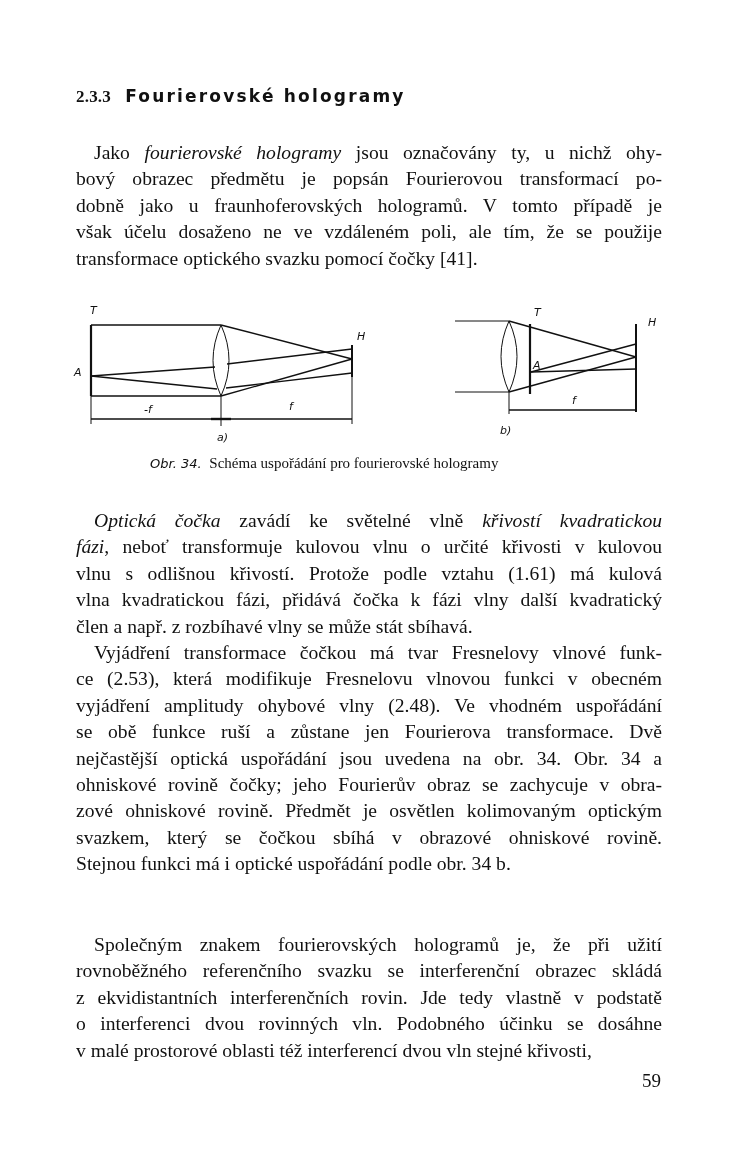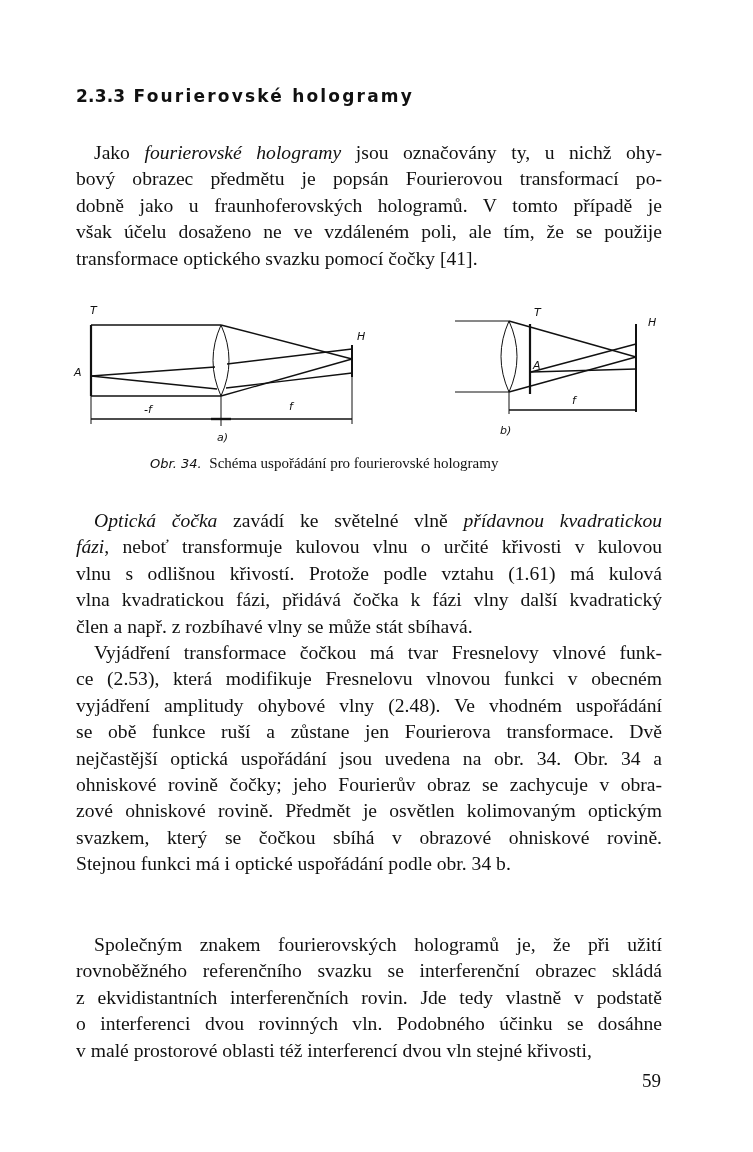--- a/index.html
+++ b/index.html
@@ -3,21 +3,21 @@
   <meta charset="utf-8">
   <style>
     html, body { margin: 0; padding: 0; background: #ffffff; }
     body { width: 753px; height: 1152px; position: relative; overflow: hidden; color: #111; }
     .page { position: absolute; left: 0; top: 0; width: 753px; height: 1152px; }
     .heading {
       position: absolute; left: 76px; top: 86px;
       font-family: "DejaVu Sans", sans-serif; font-weight: bold; font-size: 17px;
       letter-spacing: 2.2px; color: #111;
     }
-    .heading .num { letter-spacing: 0.2px; margin-right: 0; }
+    .heading .num { letter-spacing: 0.2px; margin-right: 6px; font-family: Liberation Serif, serif; }
     .para {
       position: absolute; left: 76px; width: 586px;
       font-family: "Liberation Serif", serif; font-size: 19.6px; line-height: 26.4px;
       text-align: justify; color: #111;
     }
     .para .line { display: block; text-align: justify; text-align-last: justify; white-space: nowrap; }
     .para .line.last { text-align-last: left; }
     .para .indent { padding-left: 18px; }
     .it { font-style: italic; }
     .figure { position: absolute; left: 60px; top: 296px; width: 640px; height: 150px; }
@@ -111,21 +111,21 @@
       <text class="diag-label" x="440" y="138">b)</text>
     </svg>
   </div>
 
   <div class="caption">
     <span class="cap-label">Obr. 34.</span>
     <span>Schéma uspořádání pro fourierovské hologramy</span>
   </div>
 
   <div class="para" id="p2" style="top:508px;">
-      <span class="line indent"><span class="it">Optická čočka</span> zavádí ke světelné vlně <span class="it">přídavnou kvadratickou</span></span>
+      <span class="line indent"><span class="it">Optická čočka</span> zavádí ke světelné vlně <span class="it">křivostí kvadratickou</span></span>
       <span class="line"><span class="it">fázi</span>, neboť transformuje kulovou vlnu o určité křivosti v kulovou</span>
       <span class="line">vlnu s odlišnou křivostí. Protože podle vztahu (1.61) má kulová</span>
       <span class="line">vlna kvadratickou fázi, přidává čočka k fázi vlny další kvadratický</span>
       <span class="line last">člen a např. z rozbíhavé vlny se může stát sbíhavá.</span>
     </div>
   <div class="para" id="p3" style="top:640px;">
       <span class="line indent">Vyjádření transformace čočkou má tvar Fresnelovy vlnové funk-</span>
       <span class="line">ce (2.53), která modifikuje Fresnelovu vlnovou funkci v obecném</span>
       <span class="line">vyjádření amplitudy ohybové vlny (2.48). Ve vhodném uspořádání</span>
       <span class="line">se obě funkce ruší a zůstane jen Fourierova transformace. Dvě</span>

